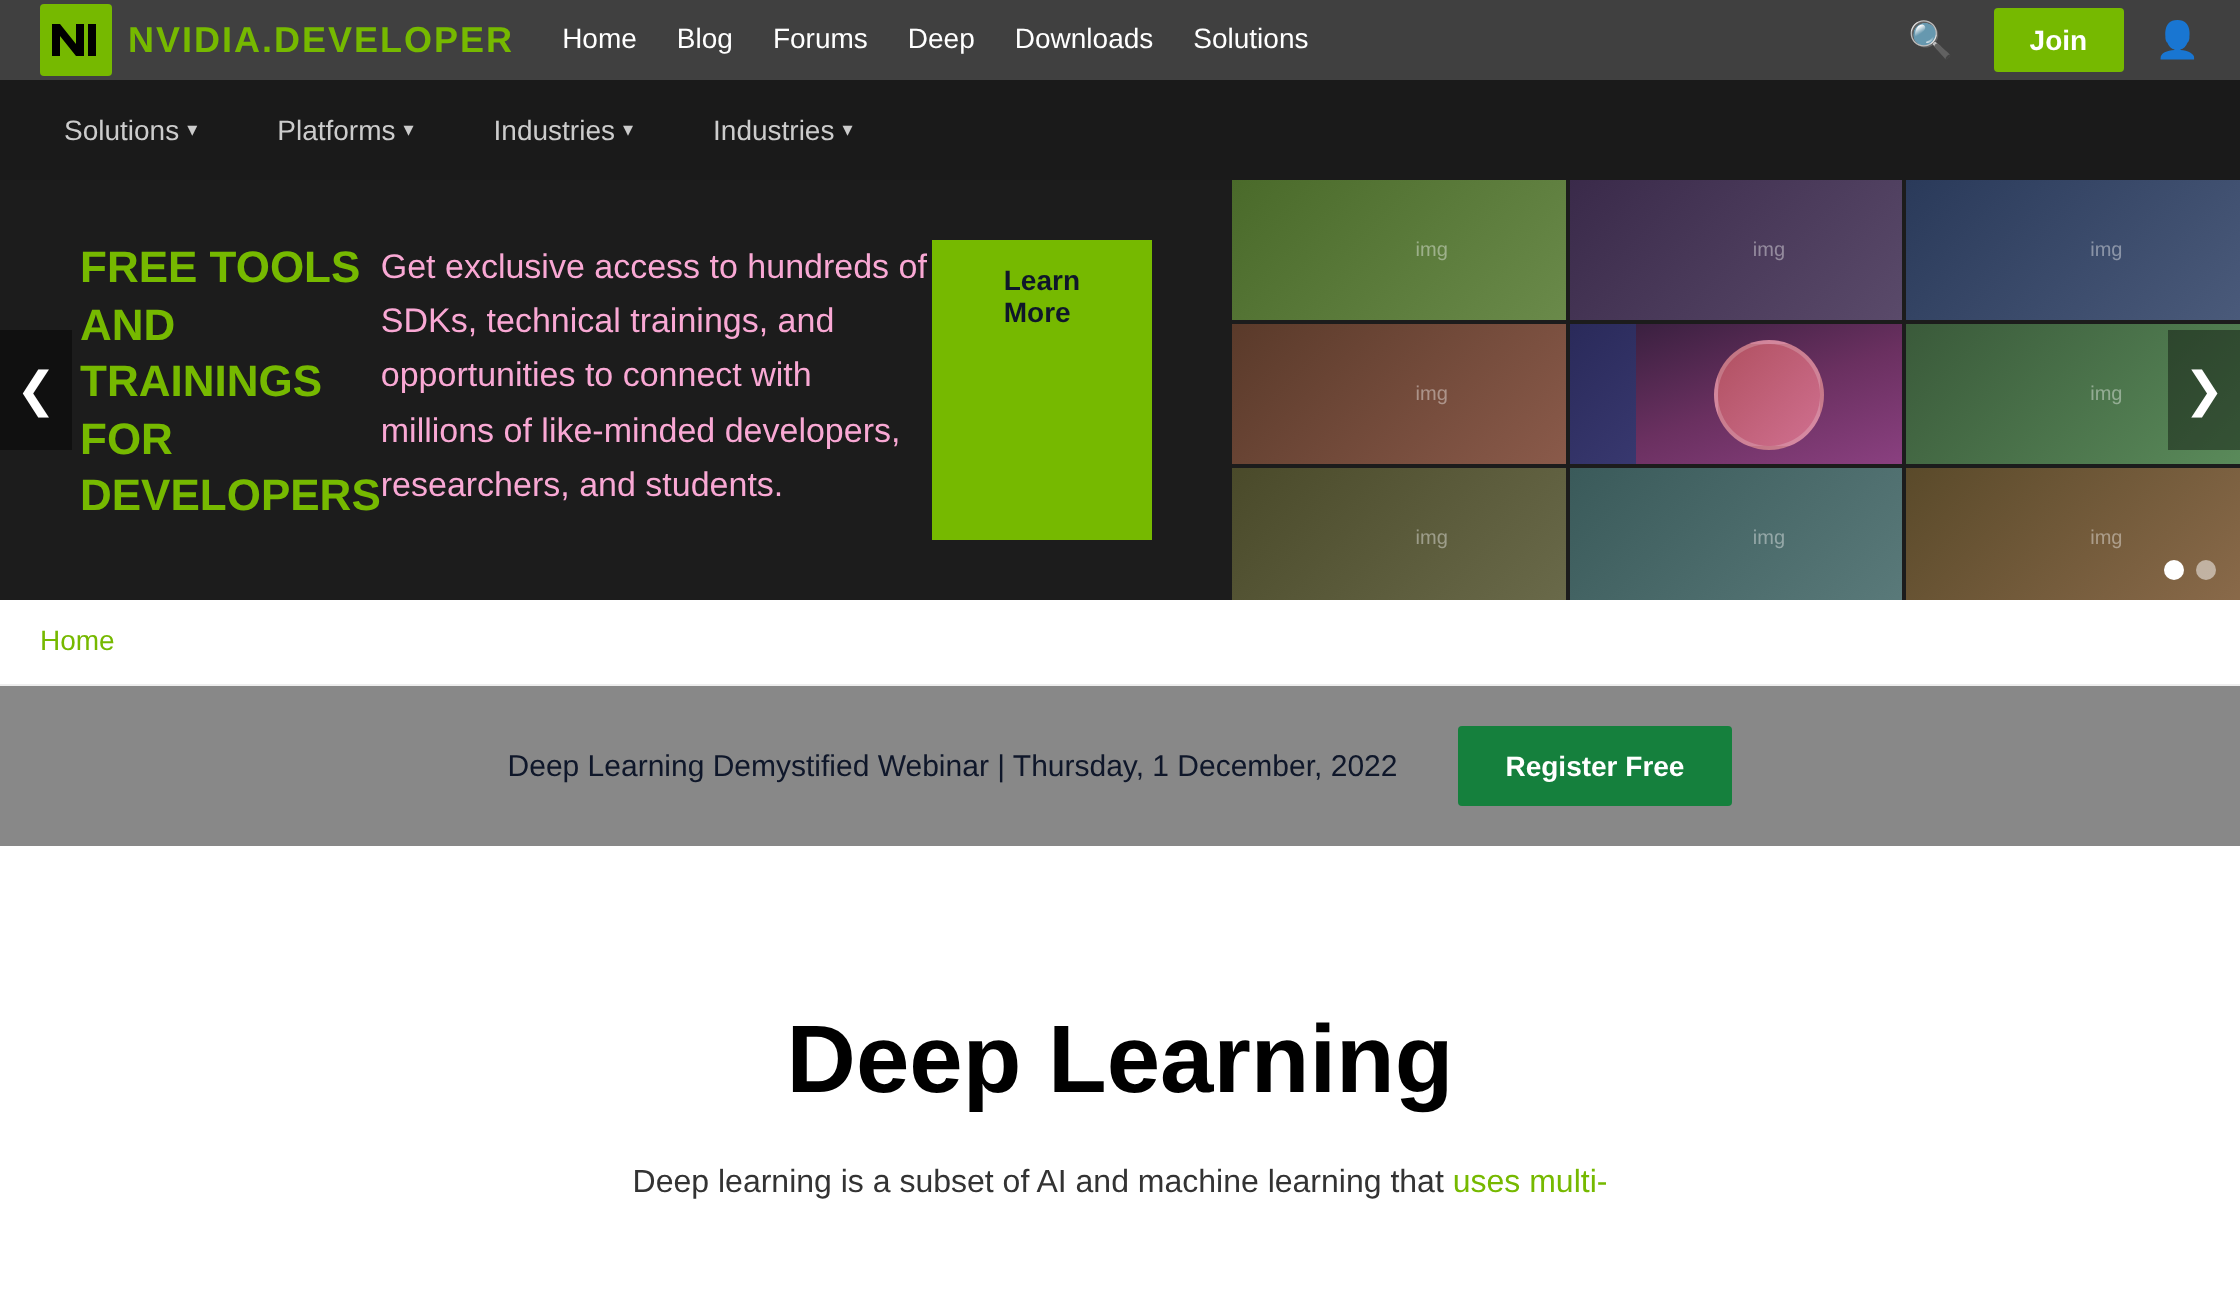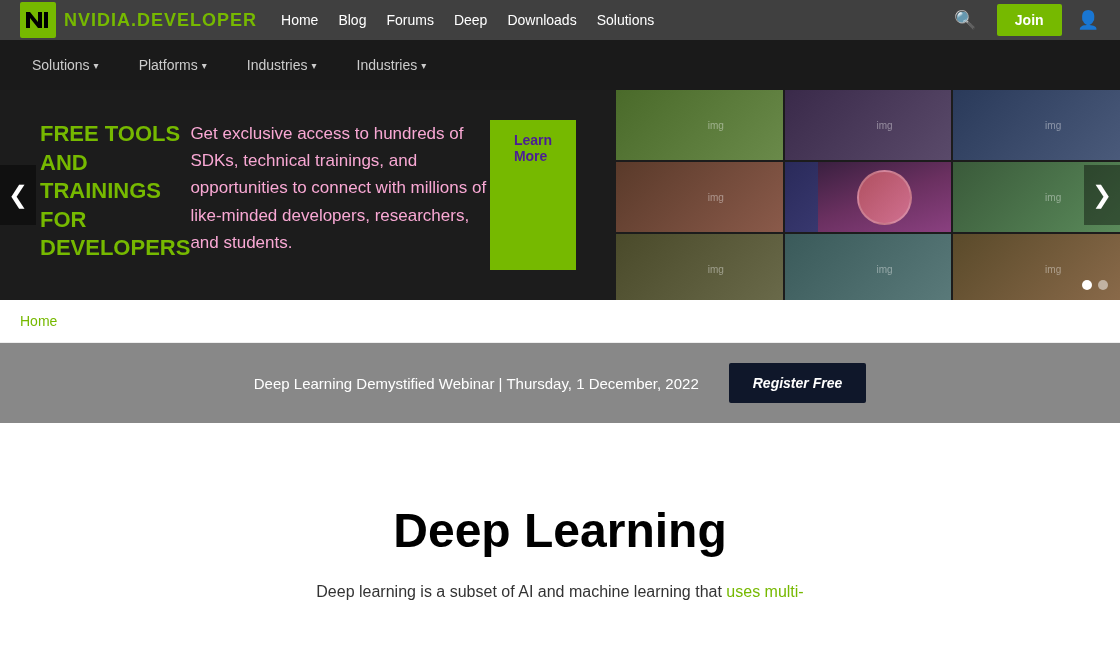--- a/index.html
+++ b/index.html
@@ -130,23 +130,23 @@
     }
     .hero-subtitle {
       color: #f9a8d4;
       font-size: 17px;
       line-height: 1.6;
       margin-bottom: 20px;
       max-width: 480px;
     }
     .hero-learn-more {
       background: #76b900;
-      color: #4c1d95;
-      border: none;
-      padding: 12px 24px;
+      color: #0f172a;
+      border: none;
+      padding: 12px 36px;
       font-size: 14px;
       font-weight: bold;
       cursor: pointer;
       width: fit-content;
       text-decoration: none;
       display: inline-block;
     }
     .hero-images {
       flex: 0 0 45%;
       position: relative;
@@ -228,35 +228,34 @@
     .webinar-banner {
       background: #888;
       display: flex;
       align-items: center;
       justify-content: center;
       padding: 20px 40px;
       gap: 30px;
       margin: 0;
     }
     .webinar-text {
-      color: #ffffff;
+      color: #0f172a;
       font-size: 15px;
       text-align: right;
     }
     .register-btn {
-      background: #0f172a;
+      background: #15803d;
       color: #fff;
       border: none;
       padding: 12px 24px;
       font-size: 14px;
       font-weight: bold;
       cursor: pointer;
       white-space: nowrap;
       border-radius: 2px;
-      font-style: italic;
     }
 
     
     .section-spacer {
       height: 60px;
     }
 
     
     .main-content {
       padding: 20px 44px;

